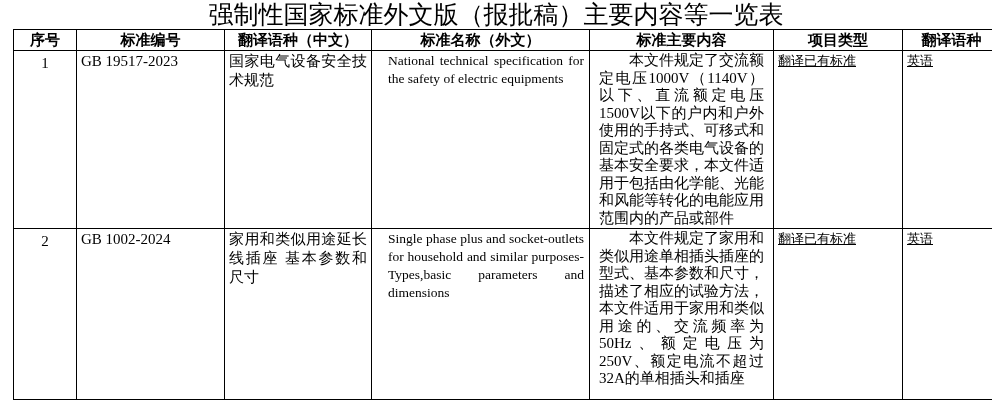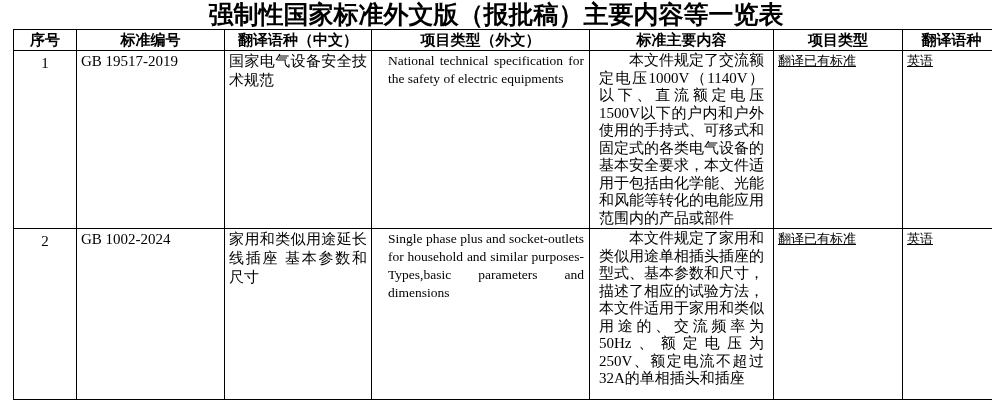--- a/index.html
+++ b/index.html
@@ -16,21 +16,21 @@
     width: 992px;
     height: 402px;
     position: relative;
     background: #ffffff;
   }
   .doc-title {
     height: 29px;
     line-height: 29px;
     text-align: center;
     font-size: 25px;
-    font-weight: bold;
+    font-weight: normal;
     letter-spacing: 0px;
     white-space: nowrap;
   }
   table.std-table {
     border-collapse: collapse;
     table-layout: fixed;
     width: 987px;
     margin-left: 13px;
   }
   .std-table th, .std-table td {
@@ -103,30 +103,30 @@
       <col style="width:218px">
       <col style="width:184px">
       <col style="width:129px">
       <col style="width:98px">
     </colgroup>
     <thead>
       <tr>
         <th>序号</th>
         <th>标准编号</th>
         <th>翻译语种（中文）</th>
-        <th>项目类型（外文）</th>
+        <th>标准名称（外文）</th>
         <th>标准主要内容</th>
         <th>项目类型</th>
         <th>翻译语种</th>
       </tr>
     </thead>
     <tbody>
       <tr class="row-1">
         <td class="cell-seq">1</td>
-        <td class="cell-code">GB 19517-2019</td>
+        <td class="cell-code">GB 19517-2023</td>
         <td class="cell-name-cn">国家电气设备安全技术规范</td>
         <td class="cell-name-en">National technical specification for the safety of electric equipments</td>
         <td class="cell-content">
           <span class="indent">本文件规定了交流额定电压1000V（1140V）以下、直流额定电压1500V以下的户内和户外使用的手持式、可移式和固定式的各类电气设备的基本安全要求，本文件适用于包括由化学能、光能和风能等转化的电能应用范围内的产品或部件</span>
         </td>
         <td class="cell-type">翻译已有标准</td>
         <td class="cell-lang">英语</td>
       </tr>
       <tr class="row-2">
         <td class="cell-seq">2</td>

